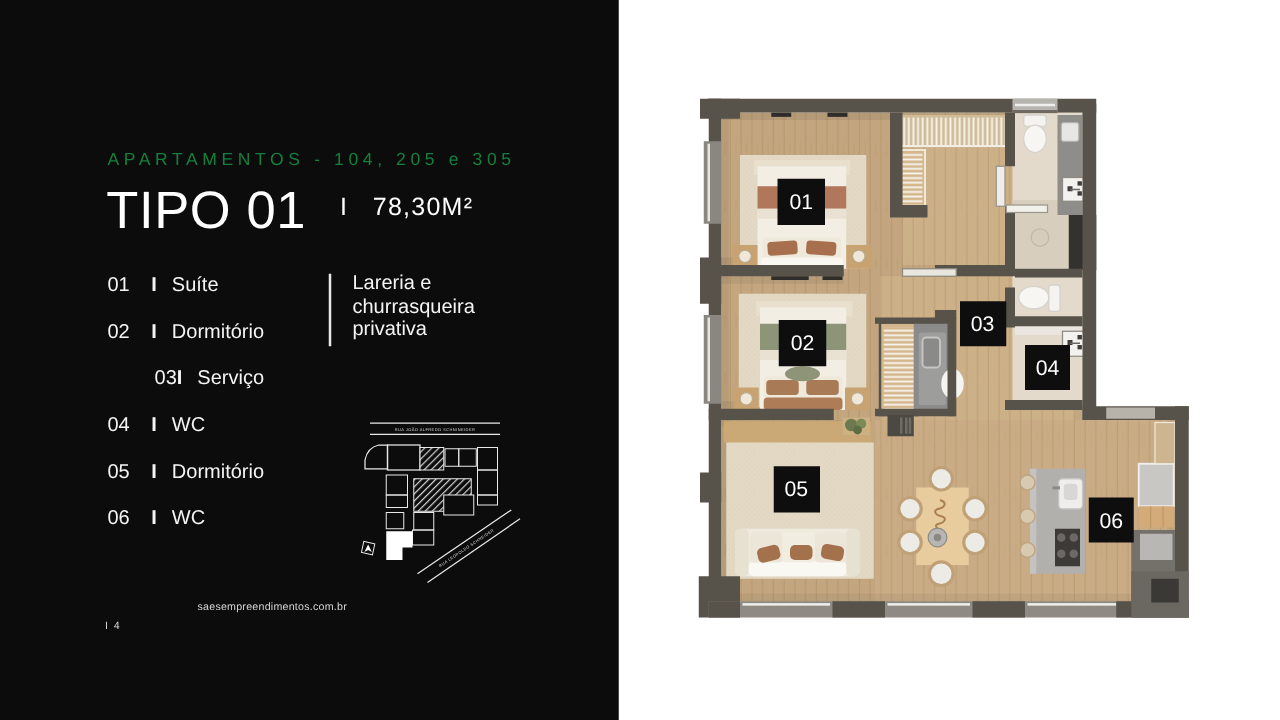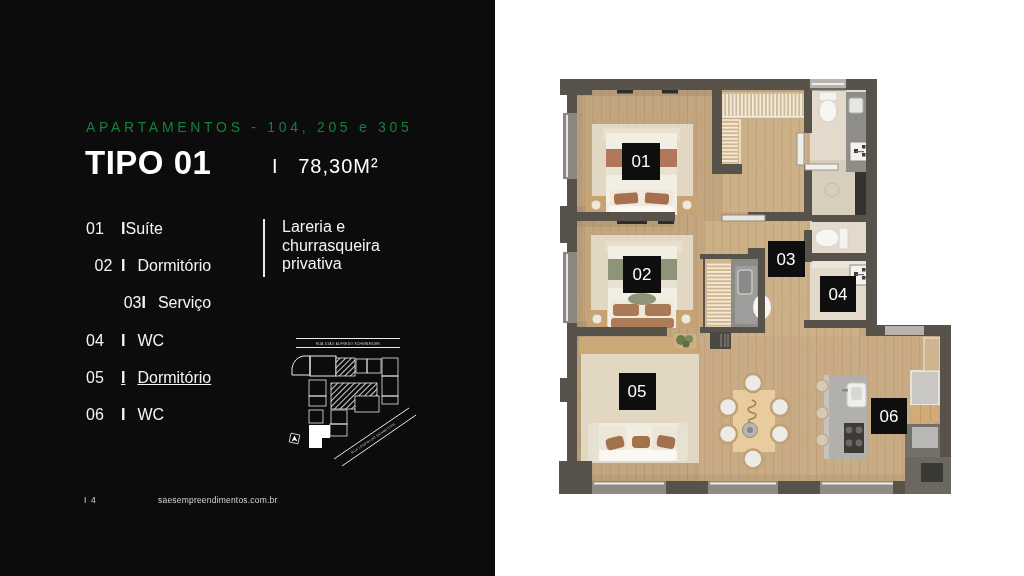--- a/index.html
+++ b/index.html
@@ -6,30 +6,30 @@
   body{font-family:"Liberation Sans", sans-serif;position:relative;}
   .abs{position:absolute;}
 </style>
 </head>
 <body>
 
 <div class="abs" style="left:0;top:0;width:495px;height:576px;background:#0c0c0c;"></div>
 
 <div class="abs" style="left:86px;top:119px;color:#15803d;font-size:14px;letter-spacing:3.7px;font-weight:500;">APARTAMENTOS - 104, 205 e 305</div>
 
-<div class="abs" style="left:85px;top:144px;color:#ffffff;font-size:33px;letter-spacing:0.5px;font-weight:700;">TIPO 01</div>
+<div class="abs" style="left:85px;top:144px;color:#ffffff;font-size:42px;letter-spacing:0.5px;font-weight:400;">TIPO 01</div>
 
 <div class="abs" style="left:272px;top:155px;color:#ffffff;font-size:20px;font-weight:500;letter-spacing:1px;">I&nbsp;&nbsp; 78,30M²</div>
 
 <div class="abs" style="left:86px;top:220px;color:#f4f4f4;font-size:16px;">
-  <div style="height:37.2px;"><span style="display:inline-block;width:35px;">01</span><b style="font-weight:600;">I</b><span style="padding-left:0;">Suíte</span></div>
-  <div style="height:37.2px;text-align:center;"><span style="display:inline-block;width:35px;">02</span><b style="font-weight:600;">I</b><span style="padding-left:12px;">Dormitório</span></div>
+  <div style="height:37.2px;"><span style="display:inline-block;width:35px;">01</span><b style="font-weight:600;">I</b><span style="padding-left:12px;">Suíte</span></div>
+  <div style="height:37.2px;"><span style="display:inline-block;width:35px;">02</span><b style="font-weight:600;">I</b><span style="padding-left:12px;">Dormitório</span></div>
   <div style="height:37.2px;text-align:right;"><span style="display:inline-block;width:35px;">03</span><b style="font-weight:600;">I</b><span style="padding-left:12px;">Serviço</span></div>
   <div style="height:37.2px;"><span style="display:inline-block;width:35px;">04</span><b style="font-weight:600;">I</b><span style="padding-left:12px;">WC</span></div>
-  <div style="height:37.2px;text-decoration:underline;"><span style="display:inline-block;width:35px;">05</span><b style="font-weight:600;">I</b><span style="padding-left:12px;">Dormitório</span></div>
+  <div style="height:37.2px;"><span style="display:inline-block;width:35px;">05</span><b style="font-weight:600;">I</b><span style="padding-left:12px;">Dormitório</span></div>
   <div style="height:37.2px;"><span style="display:inline-block;width:35px;">06</span><b style="font-weight:600;">I</b><span style="padding-left:12px;">WC</span></div>
 </div>
 
 <div class="abs" style="left:263px;top:219px;width:1.5px;height:58px;background:#e8e8e8;"></div>
 
 <div class="abs" style="left:282px;top:218px;color:#f4f4f4;font-size:16px;line-height:18.5px;">Lareria e<br>churrasqueira<br>privativa</div>
 
 <svg class="abs" style="left:270px;top:320px;" width="160" height="150" viewBox="0 0 160 150">
 <defs>
   <pattern id="hatch" width="4" height="4" patternUnits="userSpaceOnUse" patternTransform="rotate(45)">
@@ -77,21 +77,21 @@
 
 <g>
   <line x1="64" y1="139" x2="139" y2="88" stroke="#e9e9e9" stroke-width="1"></line>
   <line x1="72" y1="146" x2="146" y2="95" stroke="#e9e9e9" stroke-width="1"></line>
   <text x="0" y="0" font-size="3.2" fill="#d8d8d8" letter-spacing="0.35" transform="translate(82,134) rotate(-34)" font-family="Liberation Sans, sans-serif">RUA LEOPOLDO SCHNEIDER</text>
 </g>
 </svg>
 
 <div class="abs" style="left:84px;top:495px;color:#d6d6d6;font-size:8.5px;text-align:right;">I&nbsp;&nbsp;4</div>
 
-<div class="abs" style="left:158px;top:495px;color:#d6d6d6;font-size:8.5px;font-weight:500;letter-spacing:0.2px;">saesempreendimentos.com.br</div>
+<div class="abs" style="left:158px;top:480px;color:#d6d6d6;font-size:8.5px;font-weight:500;letter-spacing:0.2px;">saesempreendimentos.com.br</div>
 
 <svg id="plan" class="abs" style="left:0;top:0;" width="1024" height="576" viewBox="0 0 1024 576">
 <defs>
   <pattern id="wood" width="8.6" height="46" patternUnits="userSpaceOnUse">
     <rect width="8.6" height="46" fill="#c3a67f"></rect>
     <rect x="7.6" width="1" height="46" fill="#ad8e64" opacity="0.5"></rect>
     <rect x="3.5" y="22" width="1" height="10" fill="#b4905f" opacity="0.3"></rect>
   </pattern>
   <pattern id="woodl" width="8.6" height="46" patternUnits="userSpaceOnUse">
     <rect width="8.6" height="46" fill="#d4b890"></rect>

